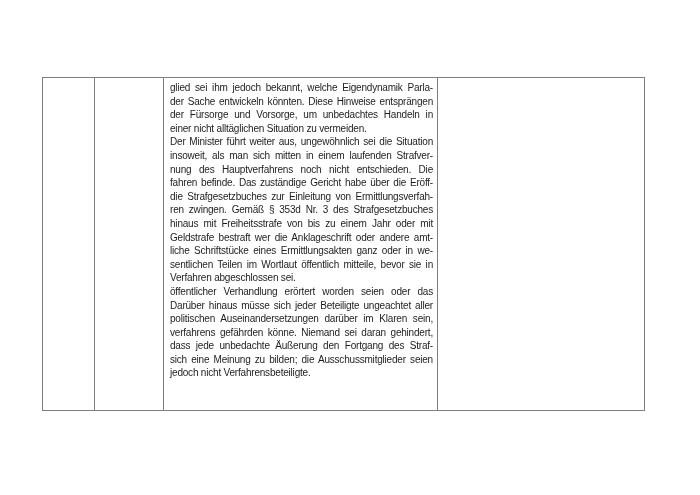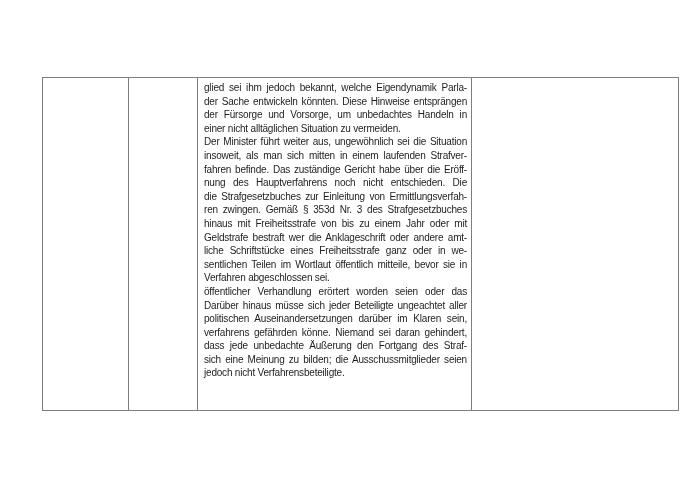--- a/index.html
+++ b/index.html
@@ -21,21 +21,20 @@
   }
   .doc-table{
     position:absolute;
     left:42px;
     top:77px;
     width:601px;
     height:332px;
     border:1px solid var(--border-color);
     display:flex;
     background:var(--page-bg);
-    padding-left:34px;
   }
   .cell{
     height:100%;
     box-sizing:border-box;
   }
   .cell.c1{
     width:52px;
     border-right:1px solid var(--border-color);
   }
   .cell.c2{
@@ -76,27 +75,27 @@
   <div class="cell c3">
       <div class="paragraph">
         <div class="line">glied sei ihm jedoch bekannt, welche Eigendynamik Parla-</div>
         <div class="line">der Sache entwickeln könnten. Diese Hinweise entsprängen</div>
         <div class="line">der Fürsorge und Vorsorge, um unbedachtes Handeln in</div>
         <div class="line last">einer nicht alltäglichen Situation zu vermeiden.</div>
       </div>
       <div class="paragraph">
         <div class="line">Der Minister führt weiter aus, ungewöhnlich sei die Situation</div>
         <div class="line">insoweit, als man sich mitten in einem laufenden Strafver-</div>
+        <div class="line">nung des Hauptverfahrens noch nicht entschieden. Die</div>
         <div class="line">fahren befinde. Das zuständige Gericht habe über die Eröff-</div>
-        <div class="line">nung des Hauptverfahrens noch nicht entschieden. Die</div>
         <div class="line">die Strafgesetzbuches zur Einleitung von Ermittlungsverfah-</div>
         <div class="line">ren zwingen. Gemäß § 353d Nr. 3 des Strafgesetzbuches</div>
         <div class="line">hinaus mit Freiheitsstrafe von bis zu einem Jahr oder mit</div>
         <div class="line">Geldstrafe bestraft wer die Anklageschrift oder andere amt-</div>
-        <div class="line">liche Schriftstücke eines Freiheitsstrafe ganz oder in we-</div>
+        <div class="line">liche Schriftstücke eines Ermittlungsakten ganz oder in we-</div>
         <div class="line">sentlichen Teilen im Wortlaut öffentlich mitteile, bevor sie in</div>
         <div class="line last">Verfahren abgeschlossen sei.</div>
         <div class="line">öffentlicher Verhandlung erörtert worden seien oder das</div>
       </div>
       <div class="paragraph">
         <div class="line">Darüber hinaus müsse sich jeder Beteiligte ungeachtet aller</div>
         <div class="line">politischen Auseinandersetzungen darüber im Klaren sein,</div>
         <div class="line">verfahrens gefährden könne. Niemand sei daran gehindert,</div>
         <div class="line">dass jede unbedachte Äußerung den Fortgang des Straf-</div>
         <div class="line">sich eine Meinung zu bilden; die Ausschussmitglieder seien</div>

